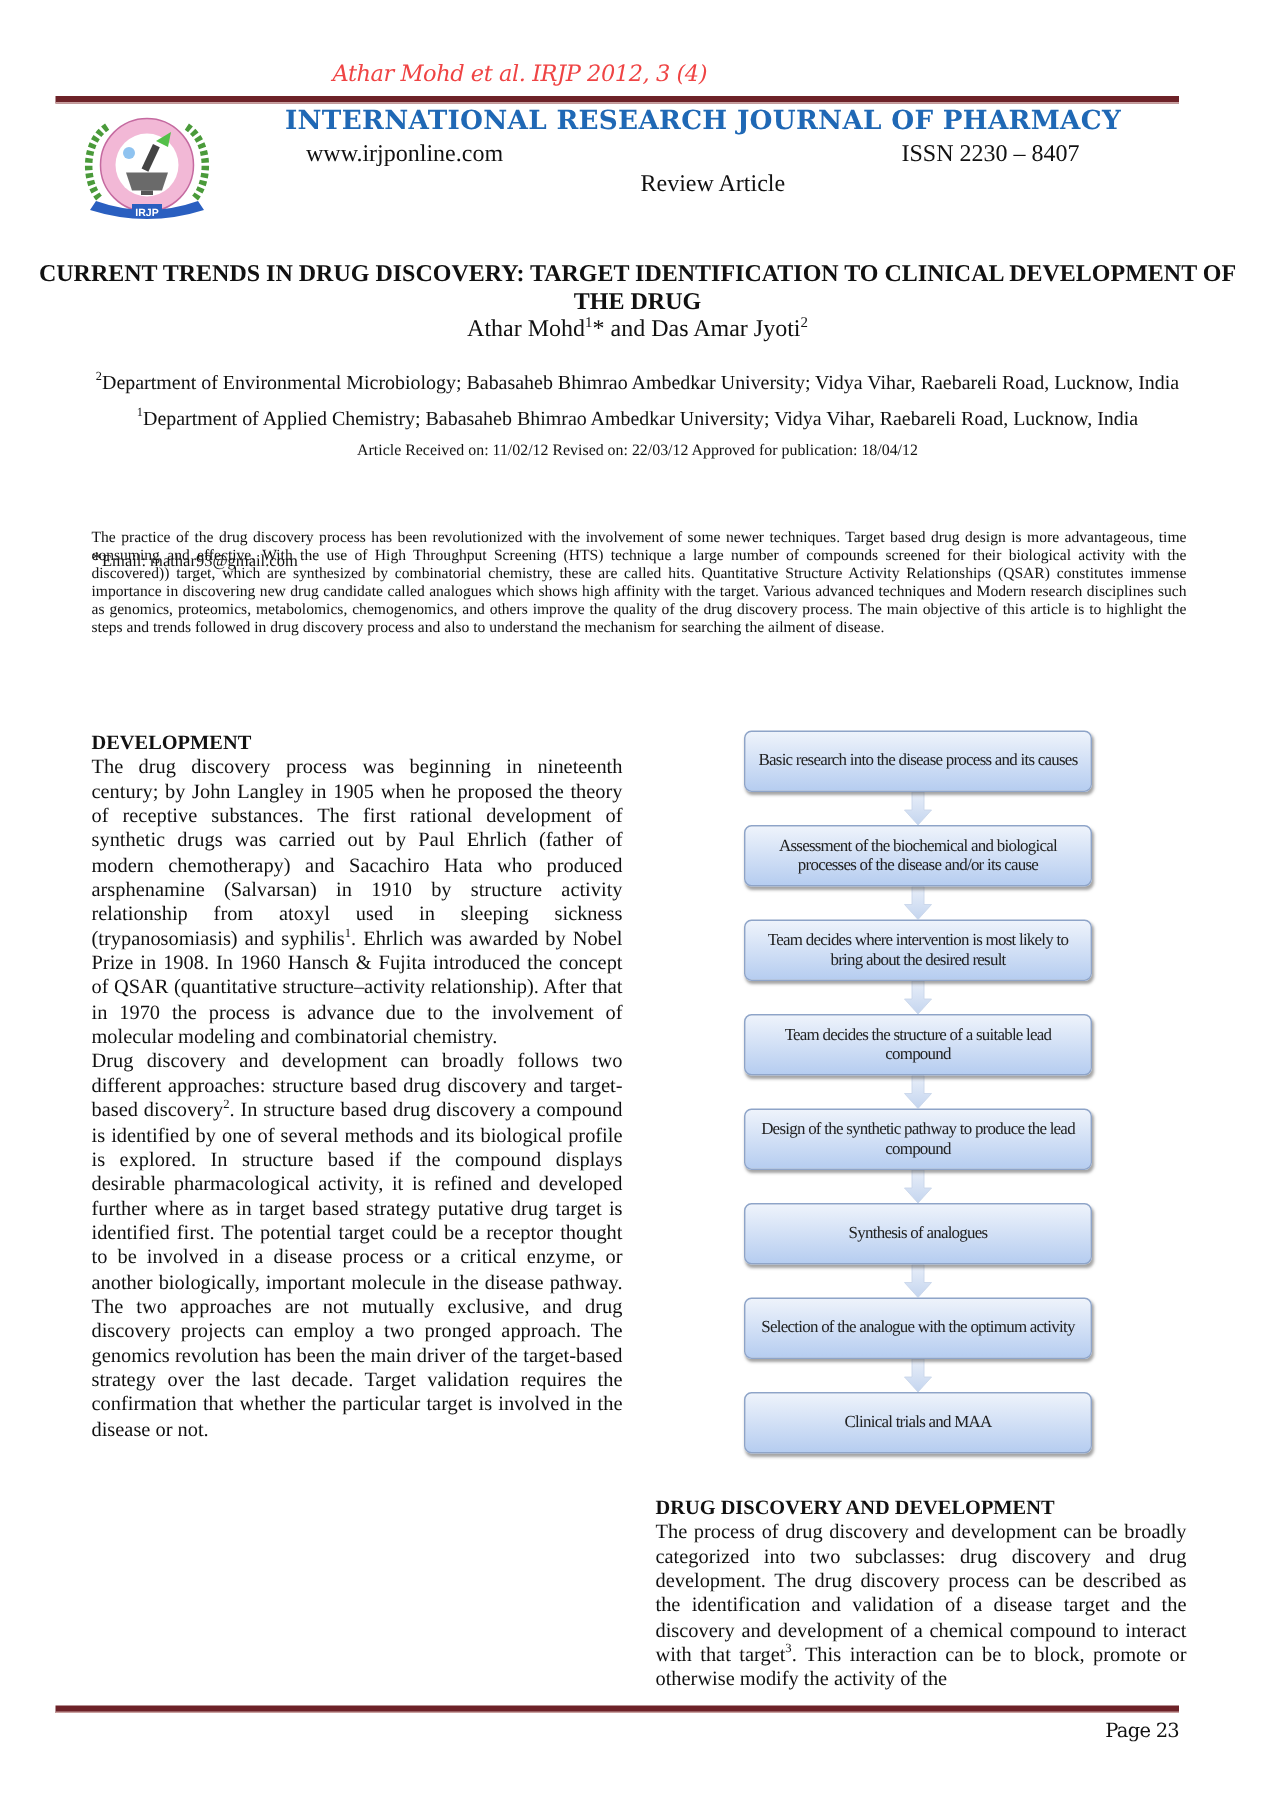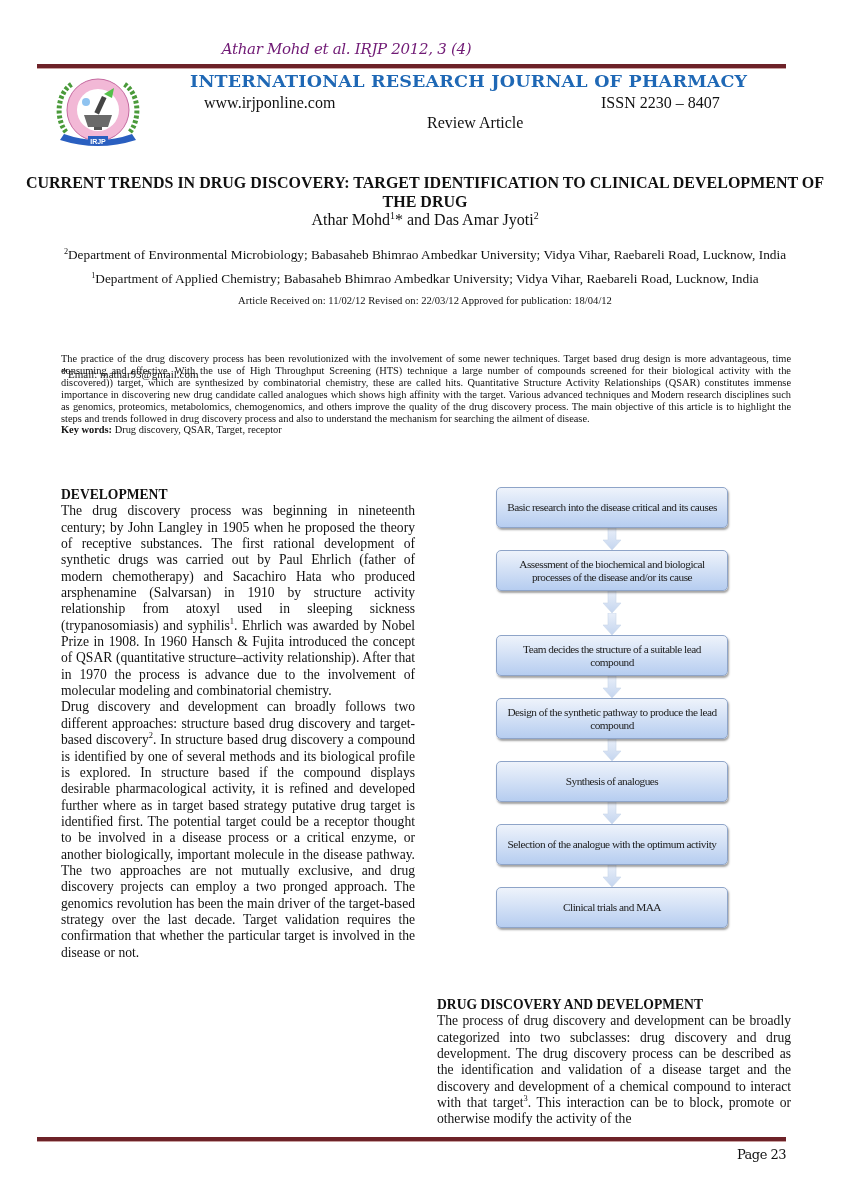--- a/index.html
+++ b/index.html
@@ -1,18 +1,18 @@
 <!DOCTYPE html>
 <html><head>
 <meta charset="utf-8">
 <style>
   html,body{margin:0;padding:0;background:#fff;}
   body{width:850px;height:1202px;position:relative;overflow:hidden;font-family:"Liberation Serif",serif;color:#111;}
   .abs{position:absolute;}
-  .running-head{top:40px;left:0;width:693px;text-align:center;font-style:italic;font-size:15px;font-family:"DejaVu Serif","Liberation Serif",serif;color:#701a75;letter-spacing:-0.3px;}
+  .running-head{top:40px;left:0;width:693px;text-align:center;font-style:italic;font-size:15px;font-family:"DejaVu Serif","Liberation Serif",serif;color:#ef4444;letter-spacing:-0.3px;}
   .rule{left:37px;width:749px;height:4px;background:#6d2228;border-bottom:1px solid #c9a0a0;}
   .rule.top{top:64px;}
   .rule.bottom{top:1137px;}
   .logo{top:70px;left:38px;width:120px;height:82px;}
   .journal-title{top:71px;left:190px;font-family:"DejaVu Serif",serif;font-weight:bold;font-size:17.5px;color:#1f68b5;letter-spacing:0.2px;}
   .journal-url{top:94px;left:204px;font-size:16px;}
   .issn{top:94px;left:601px;font-size:16px;}
   .article-type{top:114px;left:427px;font-size:16px;}
   .paper-title{top:173px;left:20px;width:810px;text-align:center;font-weight:bold;font-size:16px;line-height:19px;}
   .authors{top:211px;left:0;width:850px;text-align:center;font-size:16px;}
@@ -79,31 +79,30 @@
 </div>
 
 <div class="abs dates">Article Received on: 11/02/12 Revised on: 22/03/12 Approved for publication: 18/04/12</div>
 
 <div class="abs email">
   <span class="star">*</span><span>Email: mathar93@gmail.com</span>
 </div>
 
 <div class="abs abstract">
   <p>The practice of the drug discovery process has been revolutionized with the involvement of some newer techniques. Target based drug design is more advantageous, time consuming and effective. With the use of High Throughput Screening (HTS) technique a large number of compounds screened for their biological activity with the discovered)) target, which are synthesized by combinatorial chemistry, these are called hits. Quantitative Structure Activity Relationships (QSAR) constitutes immense importance in discovering new drug candidate called analogues which shows high affinity with the target. Various advanced techniques and Modern research disciplines such as genomics, proteomics, metabolomics, chemogenomics, and others improve the quality of the drug discovery process. The main objective of this article is to highlight the steps and trends followed in drug discovery process and also to understand the mechanism for searching the ailment of disease.</p>
-  <p class="keywords"><b>Key words:</b><span> Drug discovery, QSAR, Target, receptor</span></p>
 </div>
 
 <div class="abs col-left">
   <h3>DEVELOPMENT</h3>
   <p><span>The drug discovery process was beginning in nineteenth century; by John Langley in 1905 when he proposed the theory of receptive substances. The first rational development of synthetic drugs was carried out by Paul Ehrlich (father of modern chemotherapy) and Sacachiro Hata who produced arsphenamine (Salvarsan) in 1910 by structure activity relationship from atoxyl used in sleeping sickness (trypanosomiasis) and syphilis</span><sup>1</sup><span>. Ehrlich was awarded by Nobel Prize in 1908. In 1960 Hansch &amp; Fujita introduced the concept of QSAR (quantitative structure–activity relationship). After that in 1970 the process is advance due to the involvement of molecular modeling and combinatorial chemistry.</span></p>
   <p><span>Drug discovery and development can broadly follows two different approaches: structure based drug discovery and target-based discovery</span><sup>2</sup><span>. In structure based drug discovery a compound is identified by one of several methods and its biological profile is explored. In structure based if the compound displays desirable pharmacological activity, it is refined and developed further where as in target based strategy putative drug target is identified first. The potential target could be a receptor thought to be involved in a disease process or a critical enzyme, or another biologically, important molecule in the disease pathway. The two approaches are not mutually exclusive, and drug discovery projects can employ a two pronged approach. The genomics revolution has been the main driver of the target-based strategy over the last decade. Target validation requires the confirmation that whether the particular target is involved in the disease or not.</span></p>
 </div>
 
 <div class="abs flow" id="flow">
-    <div class="flow-box">Basic research into the disease critical and its causes</div>
+    <div class="flow-box">Basic research into the disease process and its causes</div>
     <div class="flow-arrow">
       <svg width="20" height="22" viewBox="0 0 20 22">
         <defs>
           <linearGradient id="ag0" x1="0" y1="0" x2="0" y2="1">
             <stop offset="0" stop-color="#e9eff9"></stop>
             <stop offset="1" stop-color="#c4d5ef"></stop>
           </linearGradient>
         </defs>
         <path d="M6 0 h8 v12 h5 l-9 10 l-9 -10 h5 z" fill="url(#ag0)" stroke="#c9d6ea" stroke-width="0.6"></path>
       </svg>
@@ -113,20 +112,21 @@
       <svg width="20" height="22" viewBox="0 0 20 22">
         <defs>
           <linearGradient id="ag1" x1="0" y1="0" x2="0" y2="1">
             <stop offset="0" stop-color="#e9eff9"></stop>
             <stop offset="1" stop-color="#c4d5ef"></stop>
           </linearGradient>
         </defs>
         <path d="M6 0 h8 v12 h5 l-9 10 l-9 -10 h5 z" fill="url(#ag1)" stroke="#c9d6ea" stroke-width="0.6"></path>
       </svg>
     </div>
+    <div class="flow-box">Team decides where intervention is most likely to bring about the desired result</div>
     <div class="flow-arrow">
       <svg width="20" height="22" viewBox="0 0 20 22">
         <defs>
           <linearGradient id="ag2" x1="0" y1="0" x2="0" y2="1">
             <stop offset="0" stop-color="#e9eff9"></stop>
             <stop offset="1" stop-color="#c4d5ef"></stop>
           </linearGradient>
         </defs>
         <path d="M6 0 h8 v12 h5 l-9 10 l-9 -10 h5 z" fill="url(#ag2)" stroke="#c9d6ea" stroke-width="0.6"></path>
       </svg>

